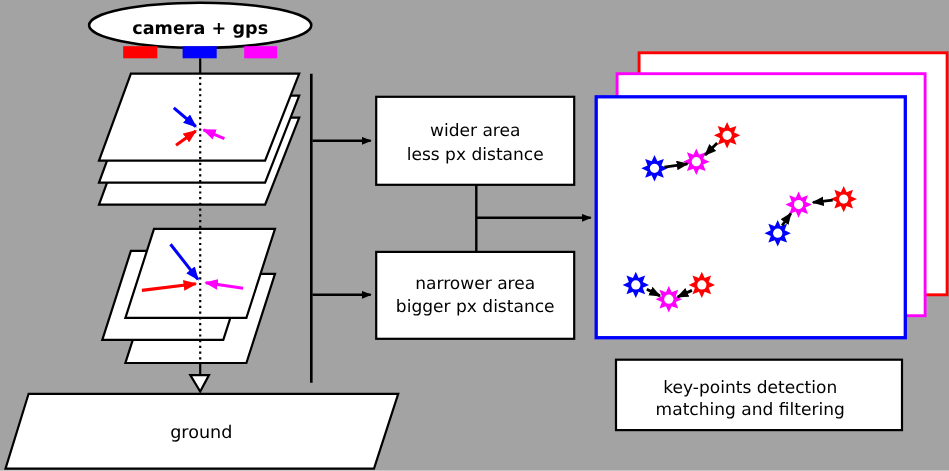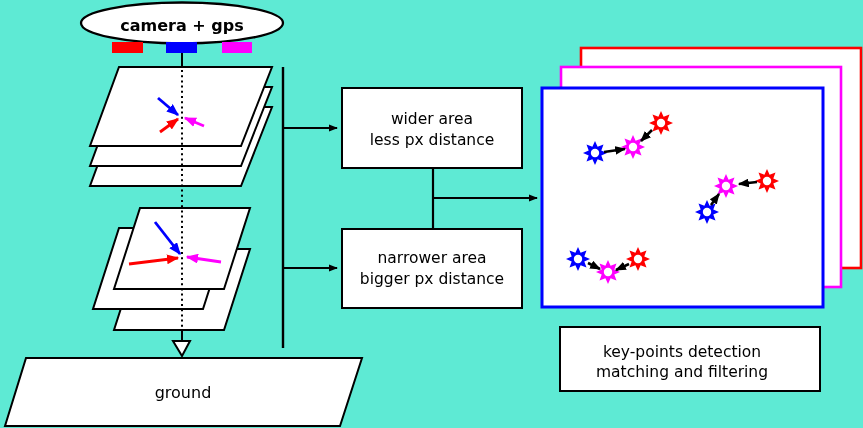--- a/index.html
+++ b/index.html
@@ -1,16 +1,16 @@
 <!DOCTYPE html>
 <html><head>
 <meta charset="utf-8">
 <style>
   html,body{margin:0;padding:0;background:#ffffff;}
-  .canvas{position:relative;width:863px;height:428px;background:#5eead4;overflow:hidden;
+  .canvas{position:relative;width:863px;height:428px;background:#a3a3a3;overflow:hidden;
           font-family:"DejaVu Sans","Liberation Sans",sans-serif;}
   svg{display:block;}
   text{fill:#000000;font-family:"DejaVu Sans","Liberation Sans",sans-serif;}
   .lbl{font-size:15.5px;}
   .lbl-big{font-size:16px;}
   .lbl-bold{font-size:16px;font-weight:bold;}
 </style>
 </head>
 <body>
 

